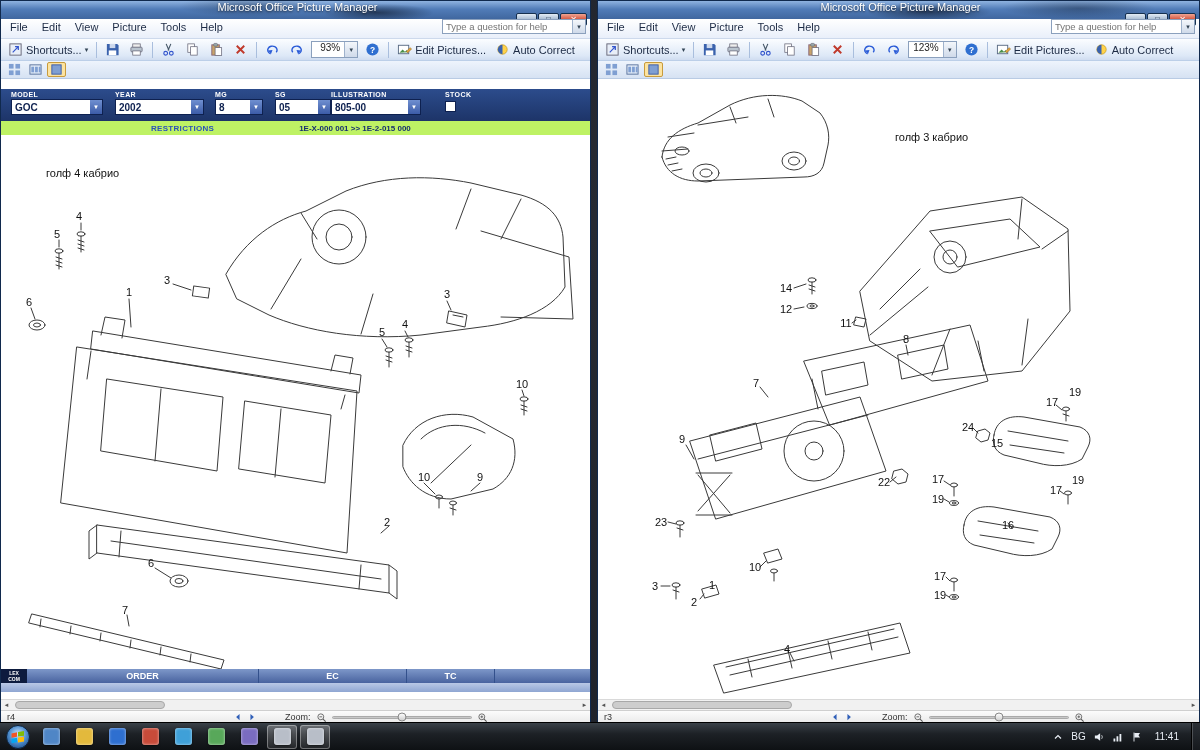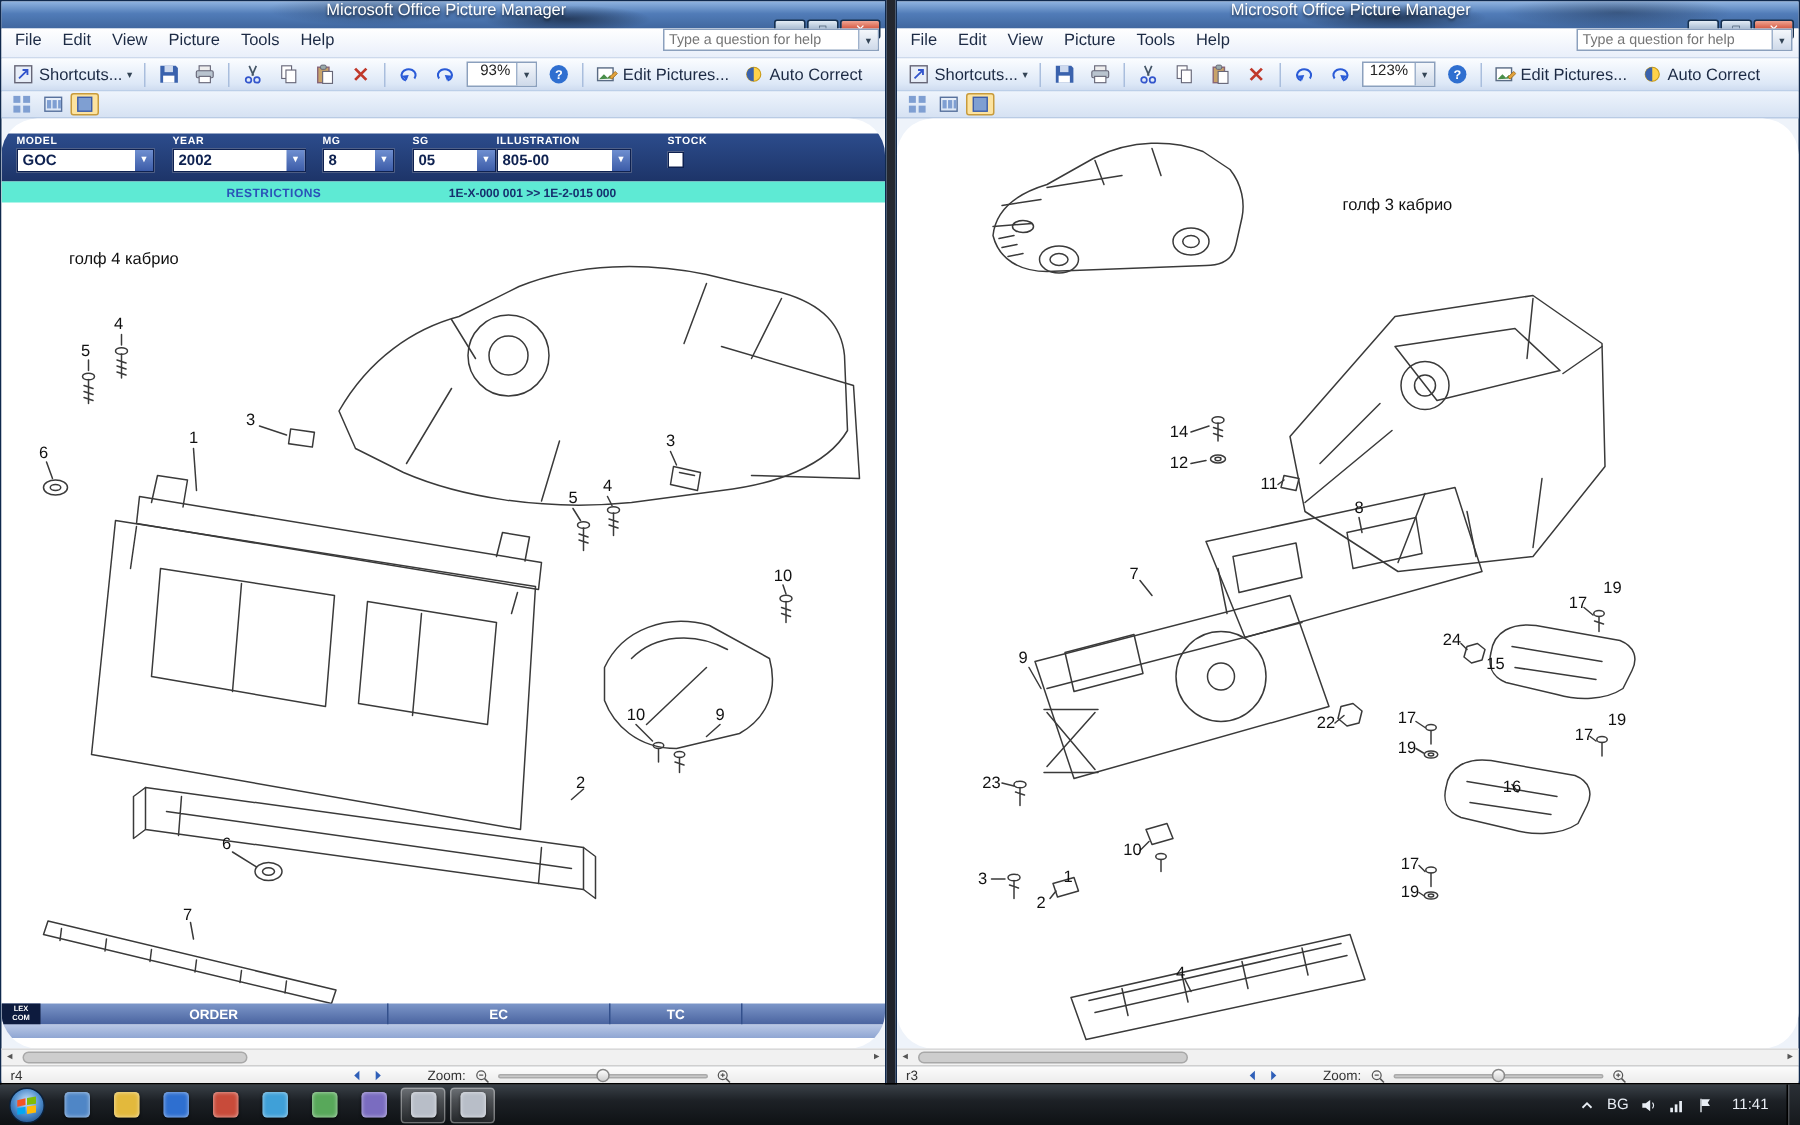--- a/index.html
+++ b/index.html
@@ -39,36 +39,36 @@
   .dd-arrow { font-size:7px; color:#345; }
   .zoom-combo { display:flex; height:17px; border:1px solid #8ba0bd; background:#fff; margin:0 2px; }
   .zoom-combo .val { padding:0 4px; font-size:10px; min-width:32px; text-align:right; color:#222; }
   .zoom-combo .dd { width:13px; height:100%; border-left:1px solid #9fb2cc; background:linear-gradient(#f4f7fb,#cfdaea); font-size:7px; color:#345; display:flex; align-items:center; justify-content:center; }
 
   .viewsbar { height:18px; display:flex; align-items:center; background:linear-gradient(#eef4fc,#d6e2f3); border-bottom:1px solid #b9cbe4; padding:0 4px; gap:2px; }
   .view-btn { width:19px; height:15px; display:flex; align-items:center; justify-content:center; border:1px solid transparent; border-radius:2px; }
   .view-btn.active { background:#fce3a0; border-color:#c89b3c; }
   .view-btn svg { width:13px; height:13px; }
 
-  .content { position:relative; height:620px; background:#fff; overflow:hidden;border-radius:24px; }
+  .content { position:relative; height:620px; background:#fff; overflow:hidden; }
   .diagram { position:absolute; left:0; top:0; z-index:0; }
   .callout-layer { position:absolute; inset:0; z-index:3; }
   .callout { position:absolute; transform:translate(-50%,-50%); font-size:11px; color:#111; }
   .pm-caption { position:absolute; font-size:11px; color:#111; z-index:2; white-space:nowrap; }
 
   
   .pm-header { position:absolute; left:0; right:0; top:10px; height:32px; background:linear-gradient(#2c4c8c,#1d3468); z-index:2; display:flex; padding:2px 0 0 10px; }
   .ph-col { display:flex; flex-direction:column; gap:1px; }
   .ph-label { font-size:7px; font-weight:bold; color:#fff; letter-spacing:.4px; }
   .ph-combo { height:16px; background:#fff; border:1px solid #0e2150; display:flex; align-items:center; }
   .ph-combo .val { flex:1; font-size:10px; font-weight:bold; color:#0e2150; padding:0 3px; }
   .ph-combo .dd { width:12px; height:100%; background:linear-gradient(#6f8fd0,#3c5ca8); color:#fff; font-size:6px; display:flex; align-items:center; justify-content:center; }
   .ph-check { width:11px; height:11px; background:#fff; border:1px solid #0e2150; margin-top:2px; }
 
-  .pm-restrict { position:absolute; left:0; right:0; top:42px; height:14px; background:#5eead4; z-index:2; display:flex; align-items:center; font-size:8px; }
+  .pm-restrict { position:absolute; left:0; right:0; top:42px; height:14px; background:#bef264; z-index:2; display:flex; align-items:center; font-size:8px; }
   .r-label { margin-left:150px; color:#2a52b8; font-weight:bold; letter-spacing:.3px; }
   .r-value { margin-left:85px; color:#16306e; font-weight:bold; }
 
   .pm-footer { position:absolute; left:0; right:0; top:590px; height:14px; z-index:2; display:flex; background:linear-gradient(#7d97c9,#49639f); }
   .lex-logo { width:26px; background:#0d1b3e; color:#fff; font-size:5px; font-weight:bold; line-height:6px; display:flex; flex-direction:column; align-items:center; justify-content:center; }
   .f-cell { display:flex; align-items:center; justify-content:center; font-size:9px; font-weight:bold; color:#fff; border-right:1px solid #33508c; }
   .f1 { width:232px; } .f2 { width:148px; } .f3 { width:88px; } .f4 { flex:1; border-right:0; }
   .pm-strip { position:absolute; left:0; right:0; top:604px; height:9px; background:linear-gradient(#b9c8e6,#8fa6d2); z-index:2; }
 
   .hscroll { height:11px; background:#f1f1f1; border-top:1px solid #d9d9d9; position:relative; }

